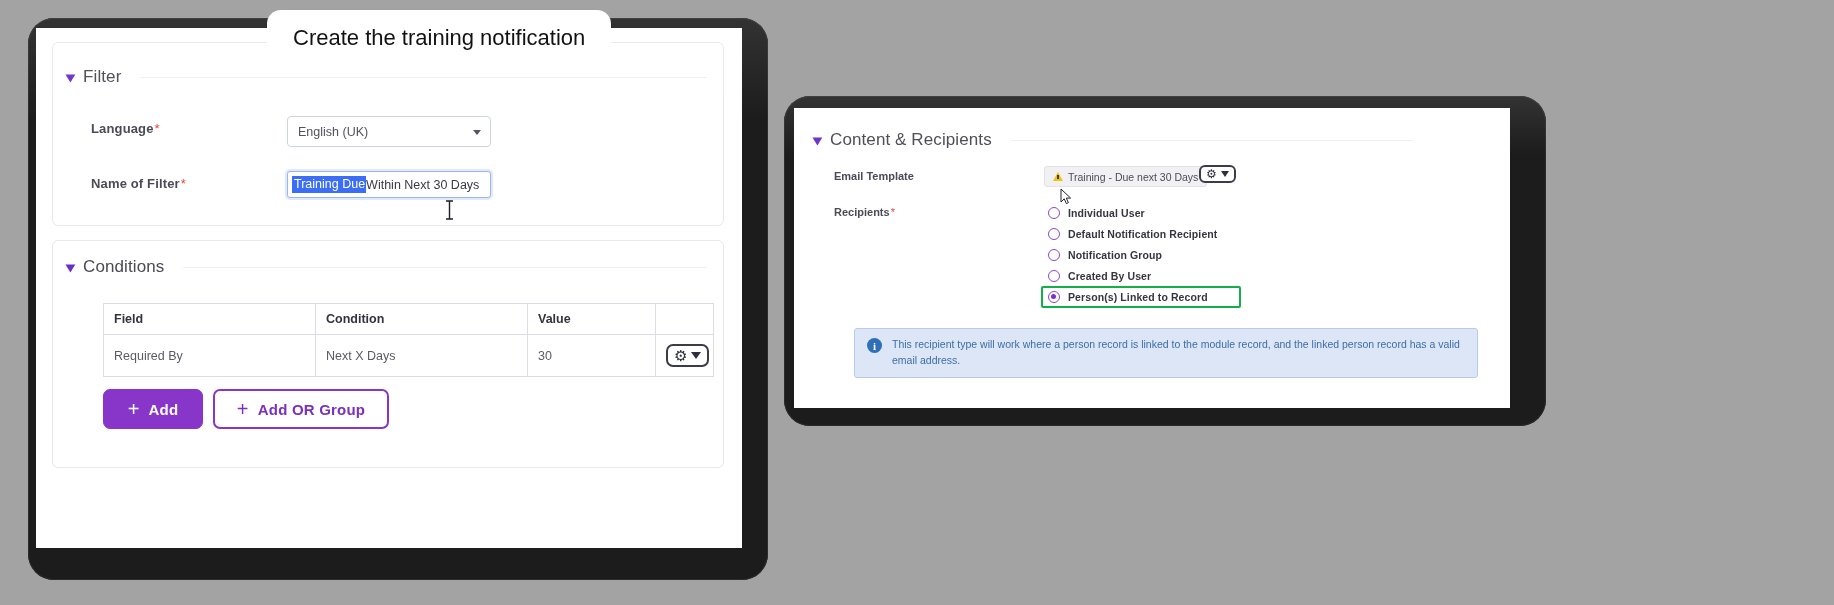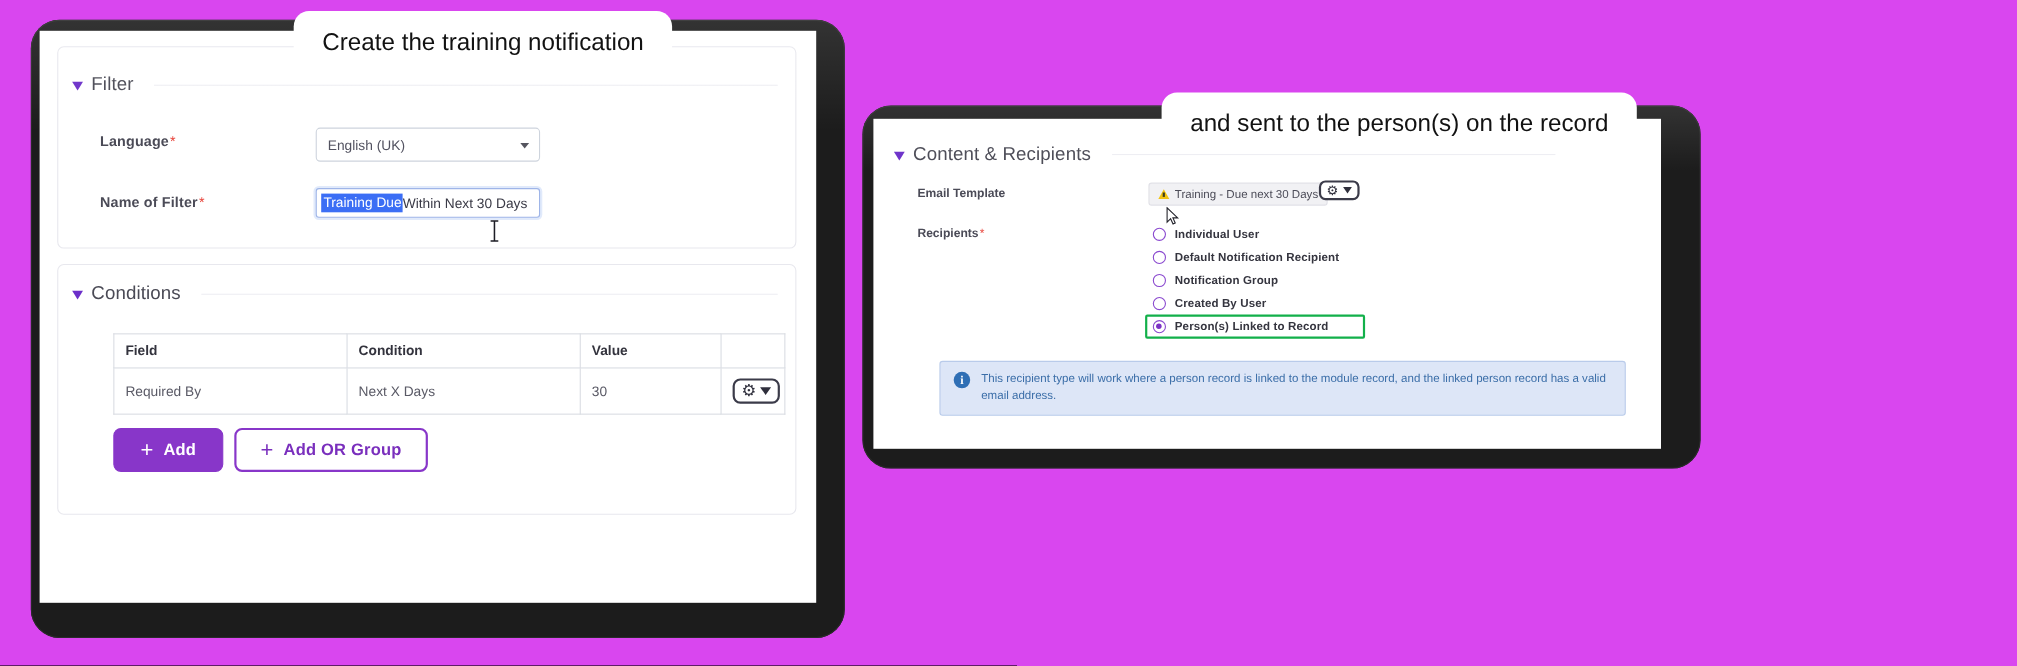--- a/index.html
+++ b/index.html
@@ -5,21 +5,21 @@
   * { box-sizing: border-box; }
   html, body {
     margin: 0; padding: 0;
     background: #000000;
     font-family: "Liberation Sans", sans-serif;
   }
   #stage {
     position: relative;
     width: 1834px;
     height: 605px;
-    background: #d946ef;
+    background: #a3a3a3;
     overflow: hidden;
   }
 
   
   .device {
     position: absolute;
     background: #1c1c1c;
     border-radius: 26px;
     box-shadow: 0 0 0 1px #2b2b2b inset;
   }
@@ -512,17 +512,14 @@
           <span id="info-text">This recipient type will work where a person record is linked to the module record, and the linked person record has a valid email address.</span>
         </div>
       </div>
 
     </div>
   </div>
 
   <div class="callout" id="callout-left">
     <span>Create the training notification</span>
   </div>
-  <div class="callout" id="callout-right">
-    <span>and sent to the person(s) on the record</span>
-  </div>
 
 </div>
 
 </body></html>

